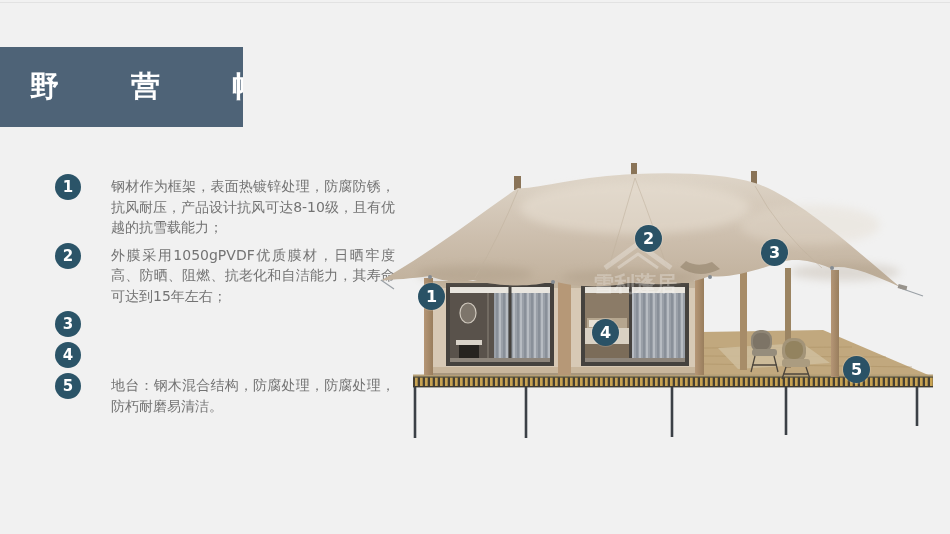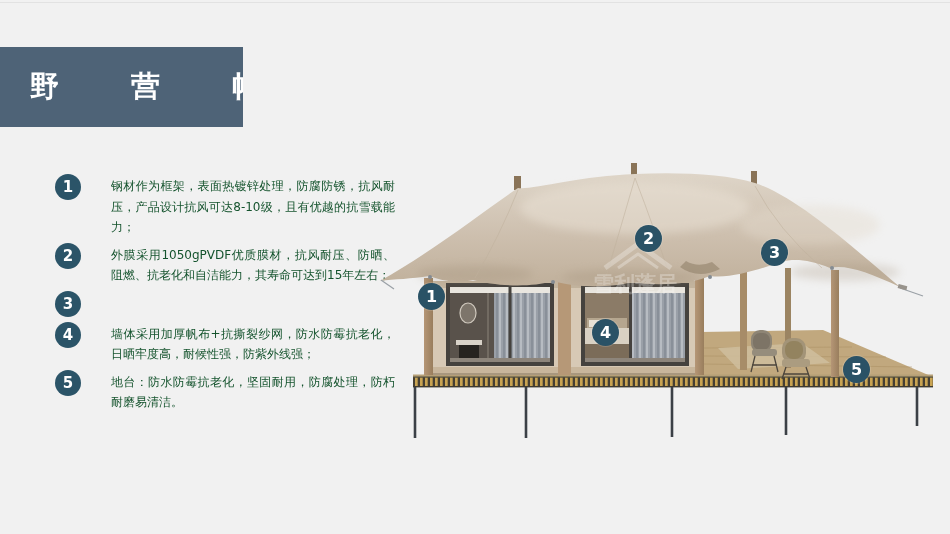--- a/index.html
+++ b/index.html
@@ -23,21 +23,21 @@
   
   .features { position:absolute; left:55px; top:176px; width:345px; list-style:none; }
   .feature { display:flex; align-items:flex-start; margin-bottom:7px; }
   .badge {
     flex:0 0 26px; width:26px; height:26px; border-radius:50%;
     background:#2b5468; color:#fff; font-size:15px; font-weight:bold;
     display:flex; align-items:center; justify-content:center;
     margin-right:30px; margin-top:-2px;
   }
   .ftext {
-    width:284px; font-size:12px; line-height:20.5px; color:#14532d;
+    width:284px; font-size:14px; line-height:20.5px; color:#737373;
     text-align:justify;
   }
 
   
   .figure { position:absolute; left:380px; top:150px; width:570px; height:300px; }
   .figure svg { position:absolute; left:0; top:0; }
   .callout {
     position:absolute; width:27px; height:27px; border-radius:50%;
     background:#2a5266; color:#fff; font-size:16px; font-weight:bold;
     display:flex; align-items:center; justify-content:center;
@@ -59,32 +59,31 @@
     <span>野 营 帐 篷</span>
   </div>
 
   <ol class="features">
     <li class="feature">
       <span class="badge">1</span>
       <p class="ftext">钢材作为框架，表面热镀锌处理，防腐防锈，抗风耐压，产品设计抗风可达8-10级，且有优越的抗雪载能力；</p>
     </li>
     <li class="feature">
       <span class="badge">2</span>
-      <p class="ftext">外膜采用1050gPVDF优质膜材，抗风耐压、防晒、阻燃、抗老化和自洁能力，其寿命可达到15年左右；</p>
+      <p class="ftext">外膜采用1050gPVDF优质膜材，日晒牢度高、防晒、阻燃、抗老化和自洁能力，其寿命可达到15年左右；</p>
     </li>
     <li class="feature">
       <span class="badge">3</span>
     </li>
     <li class="feature">
       <span class="badge">4</span>
-      <p class="ftext">墙体采用加厚帆布+抗撕裂纱网，防水防霉抗老化，日晒牢度高，耐候性强，防紫外线强；</p>
     </li>
     <li class="feature">
       <span class="badge">5</span>
-      <p class="ftext">地台：防水防霉抗老化，坚固耐用，防腐处理，防朽耐磨易清洁。</p>
+      <p class="ftext">地台：钢木混合结构，防腐处理，防腐处理，防朽耐磨易清洁。</p>
     </li>
   </ol>
 
   <div class="figure">
     <svg width="570" height="300" viewBox="0 0 570 300">
       <defs>
         <linearGradient id="canopyGrad" x1="0" y1="0" x2="0" y2="1">
           <stop offset="0%" stop-color="#ded5c8"></stop>
           <stop offset="55%" stop-color="#cdbfae"></stop>
           <stop offset="100%" stop-color="#c0b09b"></stop>

